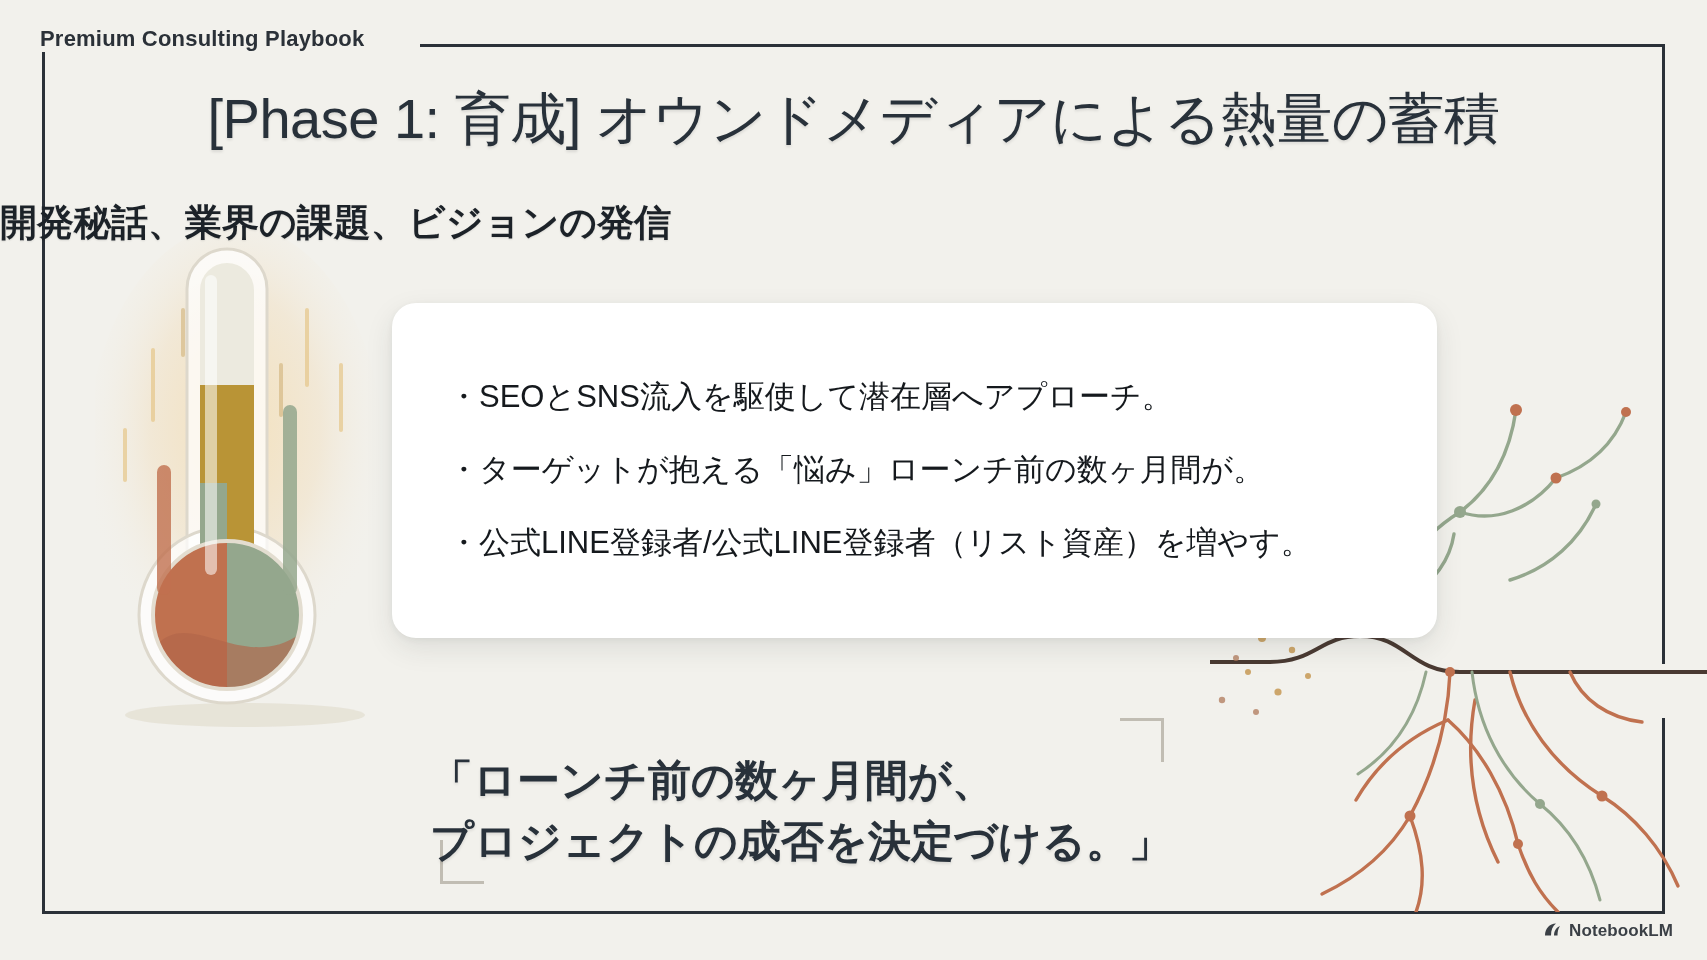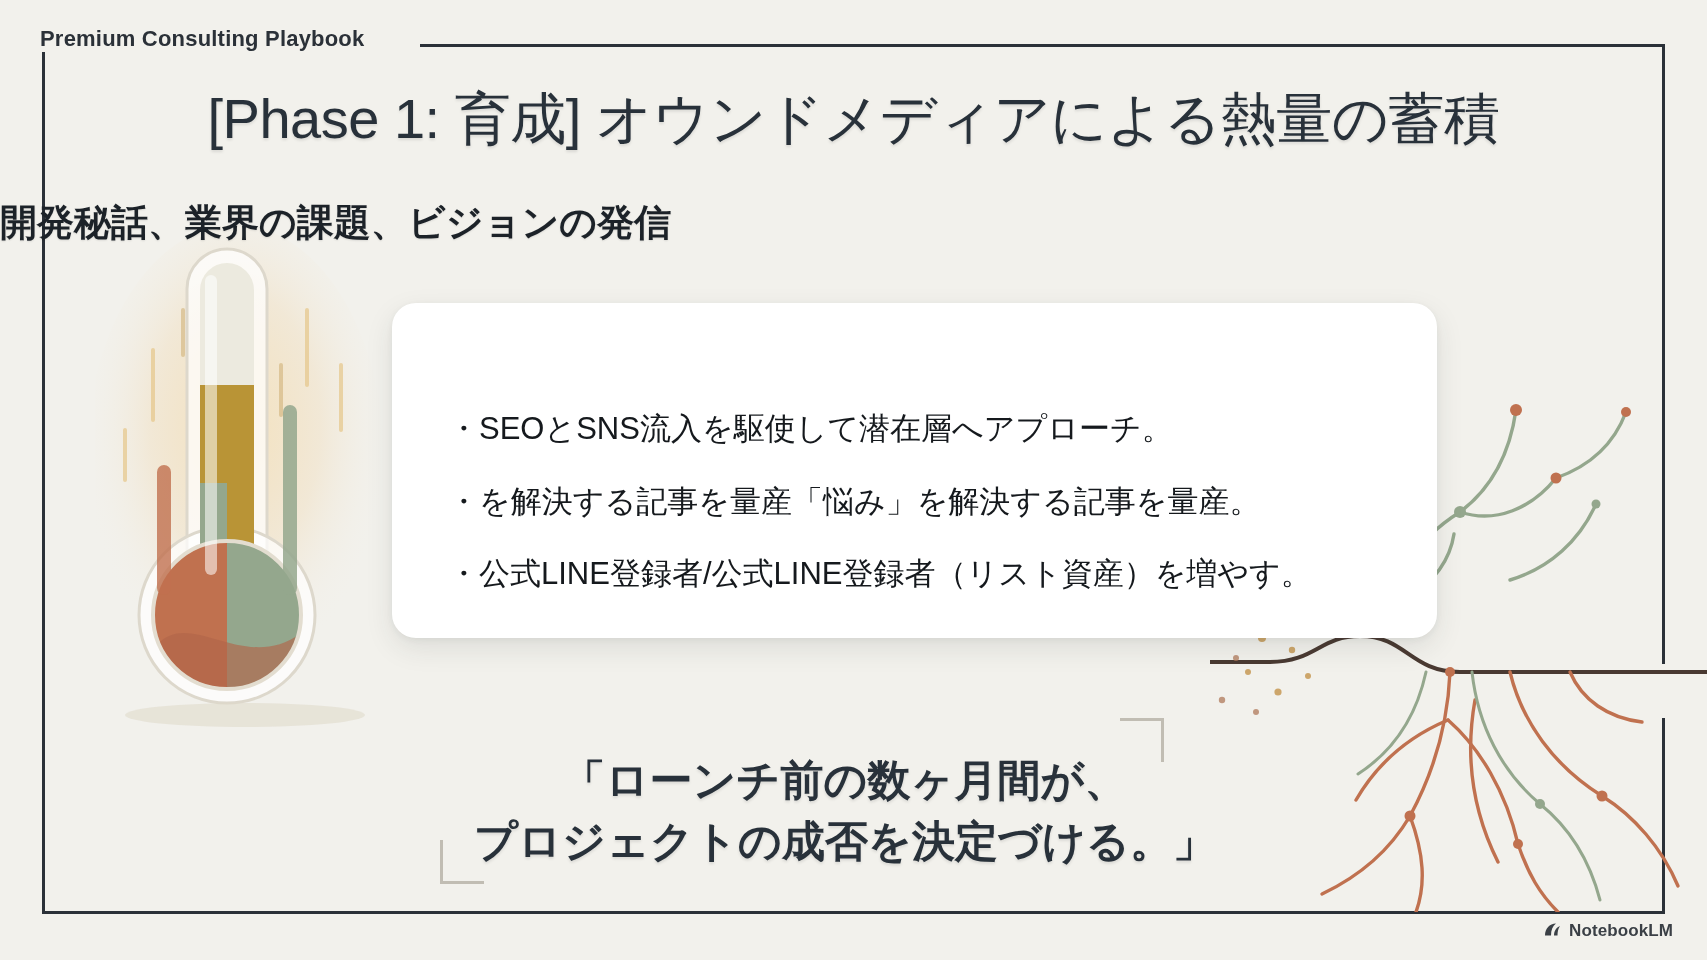--- a/index.html
+++ b/index.html
@@ -77,36 +77,35 @@
   
   .card {
     position: absolute; left: 392px; top: 303px;
     width: 1045px; height: 335px;
     background: #ffffff;
     border-radius: 24px;
     box-shadow: 0 10px 28px rgba(40,45,50,.10),
                 0 2px 6px rgba(40,45,50,.06);
     padding: 44px 56px;
     display: flex; flex-direction: column;
-    justify-content: flex-end;
+    justify-content: center;
     gap: 34px;
   }
   .bullet {
     font-size: 31px;
     font-weight: 500;
     color: #15191d;
     line-height: 1.25;
     white-space: nowrap;
   }
 
   
   .quote {
     position: absolute; left: 430px; top: 750px;
     width: 830px;
-    text-align: center;
     font-size: 43px; font-weight: 700;
     line-height: 1.42;
     color: #28313a;
     text-shadow: 0 2px 3px rgba(0,0,0,.10);
   }
   .quote-mark-tr {
     position: absolute; left: 1120px; top: 718px;
     width: 44px; height: 44px;
     border-top: 3px solid #b9b5aa;
     border-right: 3px solid #b9b5aa;
@@ -282,21 +281,21 @@
         <circle cx="26" cy="258" r="3"></circle>
       </g>
     </svg>
   </div>
 
   <div class="title">[Phase 1: 育成] オウンドメディアによる熱量の蓄積</div>
   <div class="subtitle">開発秘話、業界の課題、ビジョンの発信</div>
 
   <div class="card">
     <div class="bullet">・SEOとSNS流入を駆使して潜在層へアプローチ。</div>
-    <div class="bullet">・を解決する記事を量産「悩み」を解決する記事を量産。</div>
+    <div class="bullet">・ターゲットが抱える「悩み」ローンチ前の数ヶ月間が。</div>
     <div class="bullet">・公式LINE登録者/公式LINE登録者（リスト資産）を増やす。</div>
   </div>
 
   <div class="quote-mark-tr"></div>
   <div class="quote-mark-bl"></div>
   <div class="quote">
     <div>「ローンチ前の数ヶ月間が、</div>
     <div>プロジェクトの成否を決定づける。」</div>
   </div>
 

